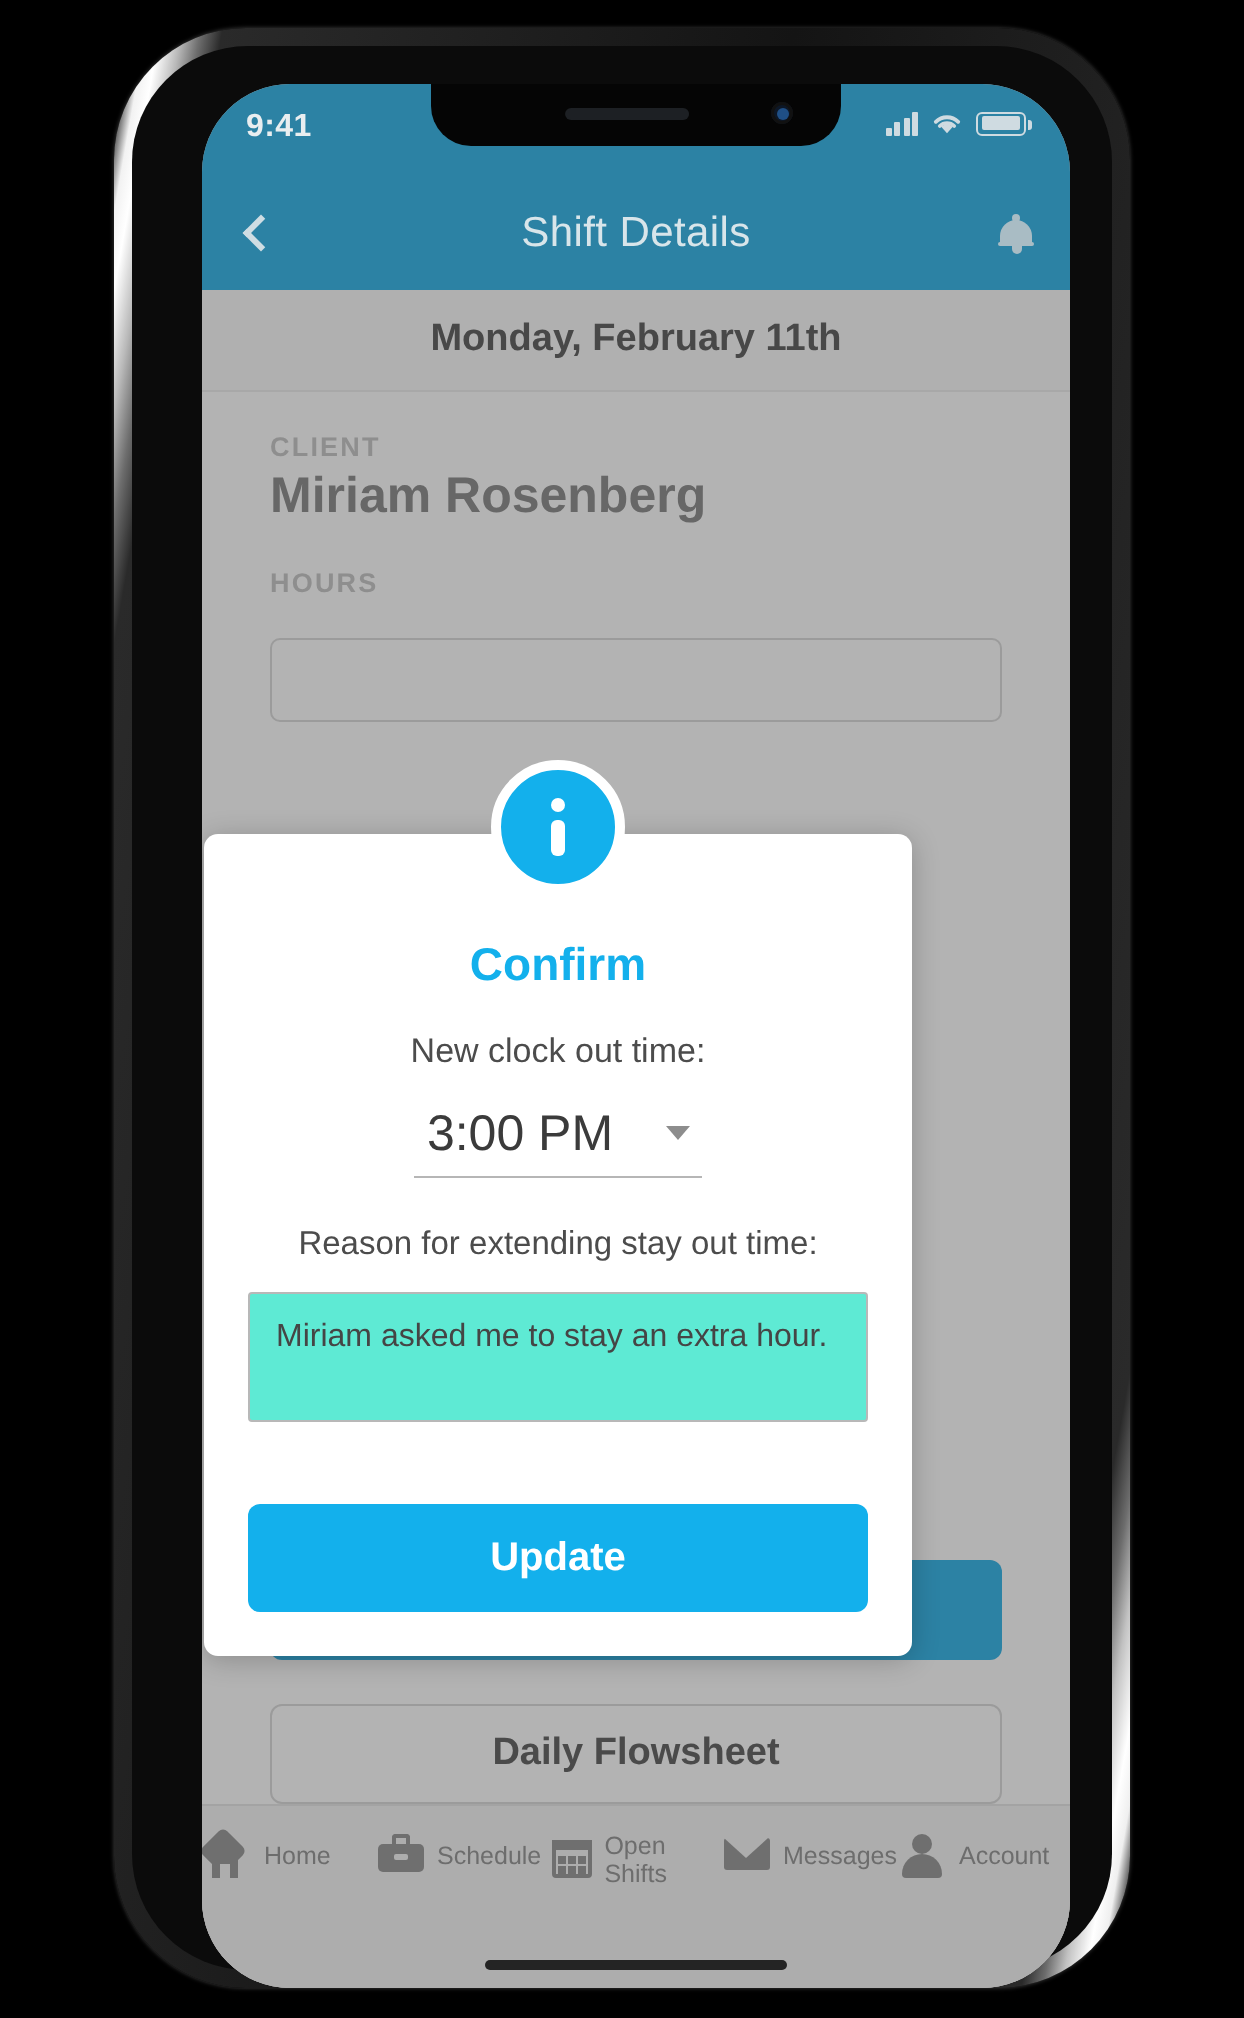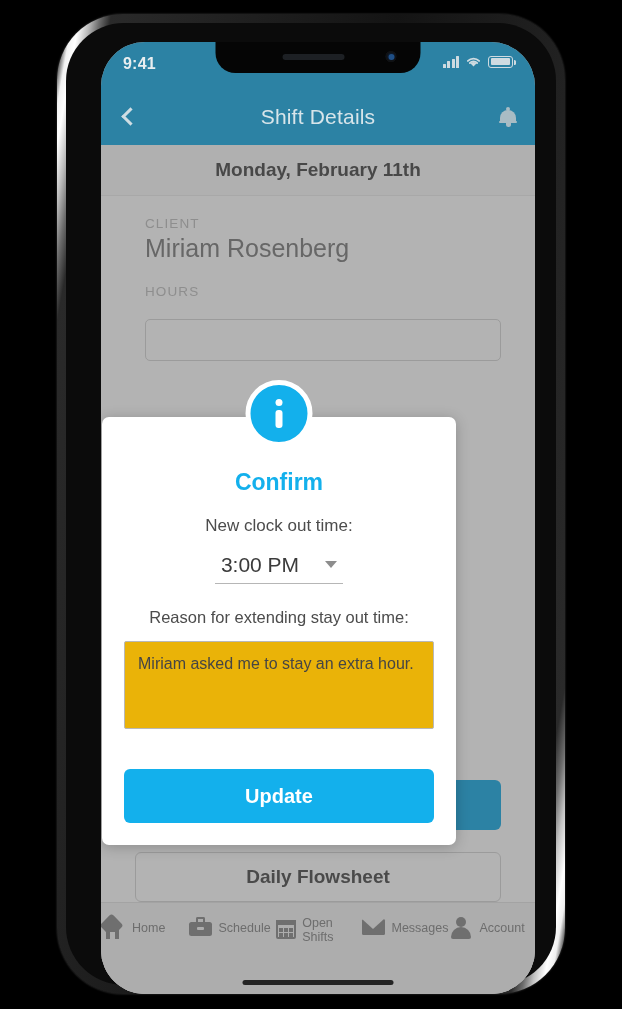--- a/index.html
+++ b/index.html
@@ -145,21 +145,21 @@
     height: calc(952px - 46px - 57px);
     background: #b3b3b3;
   }
   #date-strip {
     height: 51px; background: #b0b0b0;
     display: flex; align-items: center; justify-content: center;
     border-bottom: 1px solid #a8a8a8;
   }
   #date-strip span { font-size: 19px; font-weight: bold; color: #484848; }
 
-  #content { padding: 20px 34px 0 44px; }
+  #content { padding: 20px 34px 0 34px; font-weight: bold; }
   .field-label {
     font-size: 13.5px; color: #8e8e8e; letter-spacing: 1.1px;
     margin-bottom: 3px;
   }
   #client-name { font-size: 25px; color: #676767; margin-bottom: 21px; }
   .hours-label { margin-bottom: 20px; }
   .hours-rows { color: #7fa5b6; font-size: 15px; line-height: 26px; }
   #ghost-box {
     margin-top: 12px; height: 42px;
     border: 1.5px solid #9b9b9b; border-radius: 5px;
@@ -301,39 +301,39 @@
     margin-bottom: 17px;
   }
   #time-select-row {
     display: flex; justify-content: center; margin-bottom: 24px;
   }
   #time-select {
     display: flex; align-items: center; gap: 26px;
     border-bottom: 1.5px solid #b6b6b6;
     padding: 0 6px 6px 6px; min-width: 110px;
   }
-  #time-select .val { font-size: 21px; color: #3b3b3b; }
+  #time-select .val { font-size: 25px; color: #3b3b3b; }
   .caret-down {
     width: 0; height: 0;
     border-left: 6.5px solid transparent;
     border-right: 6.5px solid transparent;
     border-top: 7px solid #8d8d8d;
     margin-bottom: 2px;
   }
   #reason-label {
     text-align: center; color: #4c4c4c; font-size: 16.5px;
     margin-bottom: 14px;
   }
   #reason-textarea {
-    width: 100%; height: 88px;
+    width: 100%; height: 65px;
     border: 1.2px solid #b8b8b8; border-radius: 2px;
     padding: 11px 13px;
     font-family: "Liberation Sans", sans-serif;
     font-size: 16px; color: #454545; line-height: 21px;
-    background: #eab308; resize: none; outline: none;
+    background: #5eead4; resize: none; outline: none;
   }
   #update-button {
     margin-top: 36px; width: 100%; height: 54px;
     background: #13b0ec; border: none; border-radius: 6px;
     color: #ffffff; font-size: 20px; font-weight: bold;
     font-family: "Liberation Sans", sans-serif;
     cursor: pointer;
   }
 </style>
 </head>

